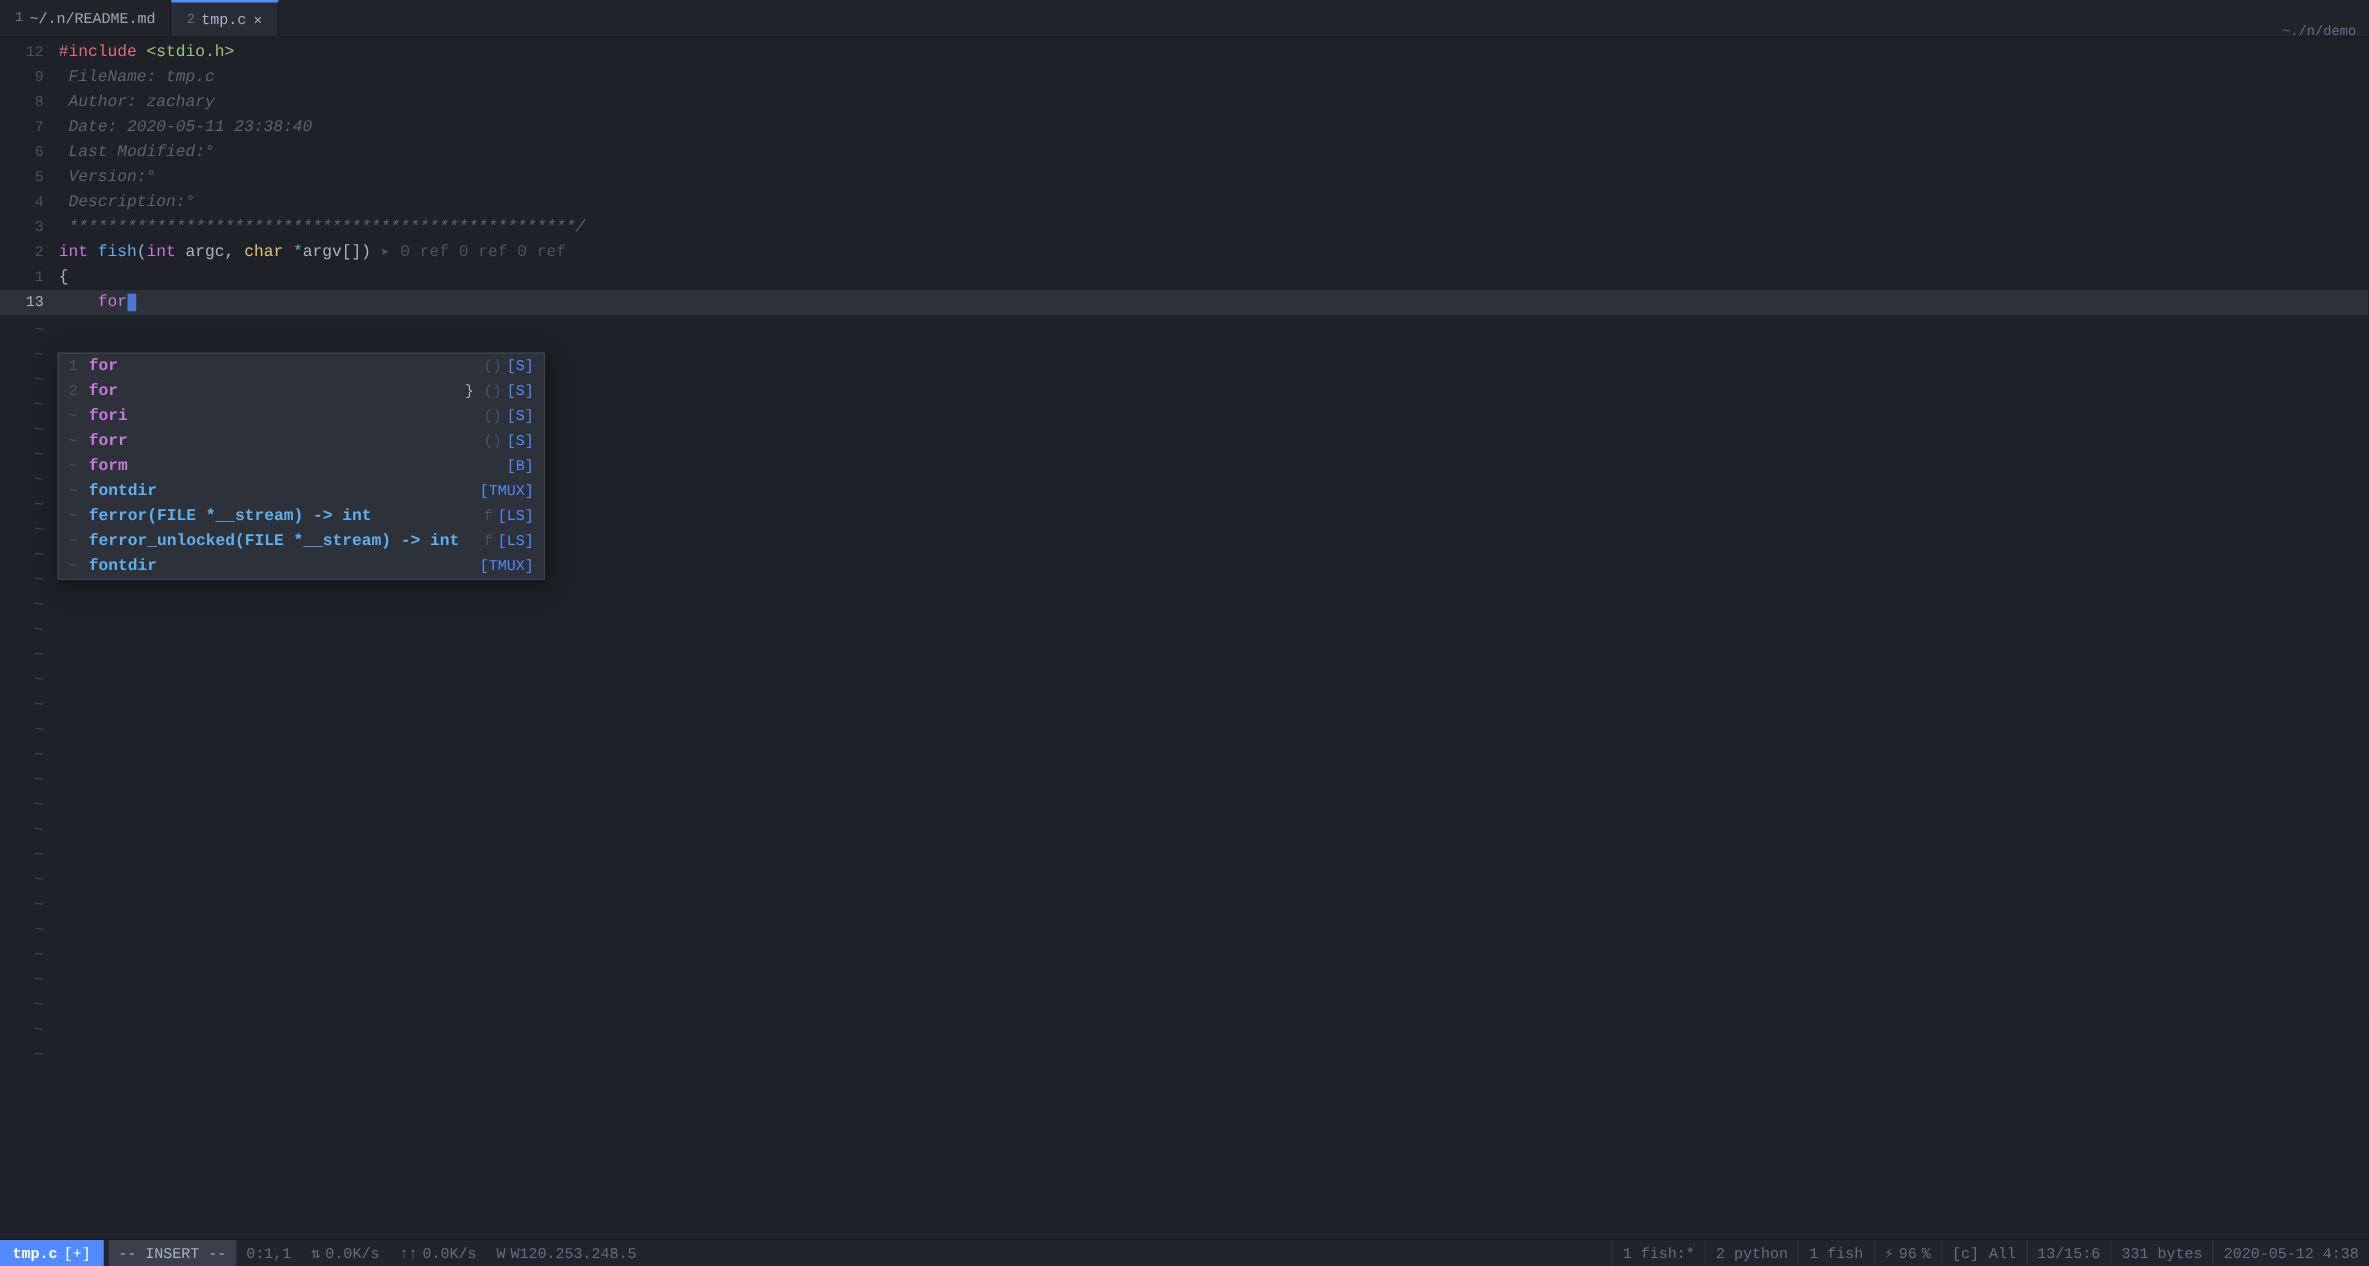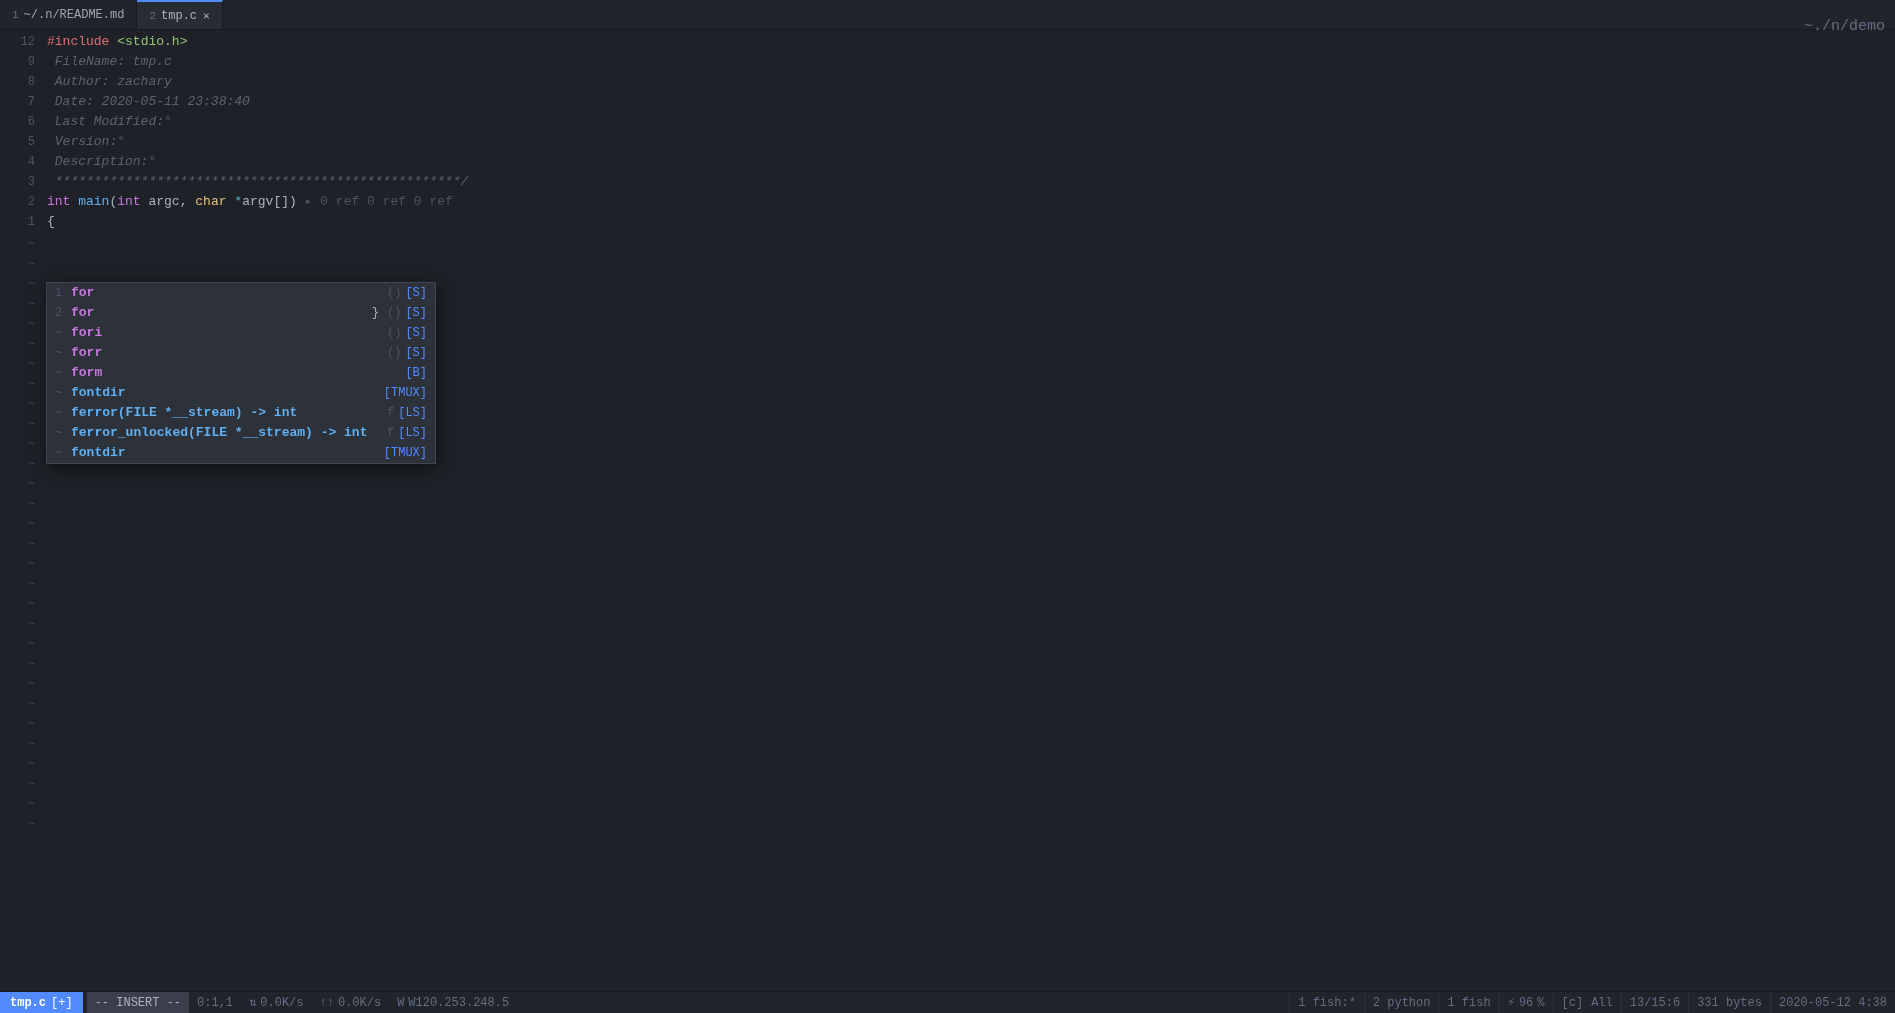--- a/index.html
+++ b/index.html
@@ -52,21 +52,21 @@
     }
     .tab-item.active .tab-close {
       color: #abb2bf;
     }
     .tab-bar-right {
       margin-left: auto;
       display: flex;
       align-items: center;
       padding-right: 10px;
       color: #636d83;
-      font-size: 15px;
+      font-size: 11px;
       margin-top: 23px;
     }
 
     
     .editor-area {
       display: flex;
       flex: 1;
       overflow: hidden;
     }
 
@@ -313,28 +313,32 @@
         <span class="line-content cm"> Description:°</span>
       </div>
 
       <div class="code-line">
         <span class="line-num">3</span>
         <span class="line-content cm"> ****************************************************/</span>
       </div>
 
       <div class="code-line">
         <span class="line-num">2</span>
-        <span class="line-content"><span class="kw">int</span> <span class="fn">main</span><span class="punc">(</span><span class="kw">int</span> <span class="plain">argc</span><span class="punc">,</span> <span class="type">char</span> <span class="op">*</span><span class="plain">argv</span><span class="punc">[])</span> <span class="ref-text">▸ 0 ref 0 ref 0 ref</span></span>
+        <span class="line-content"><span class="kw">int</span> <span class="fn">fish</span><span class="punc">(</span><span class="kw">int</span> <span class="plain">argc</span><span class="punc">,</span> <span class="type">char</span> <span class="op">*</span><span class="plain">argv</span><span class="punc">[])</span> <span class="ref-text">▸ 0 ref 0 ref 0 ref</span></span>
       </div>
 
       <div class="code-line">
         <span class="line-num">1</span>
         <span class="line-content"><span class="punc">{</span></span>
       </div>
 
+      <div class="code-line" style="background: #2c313a;">
+        <span class="line-num current">13</span>
+        <span class="line-content">    <span class="kw">for</span><span class="cursor-block"></span></span>
+      </div>
 
     </div>
 
     <div class="autocomplete">
 
       <div class="ac-item">
         <span class="ac-num">1</span>
         <span class="ac-label kw-label">for</span>
         <span class="ac-detail"></span>
         <span class="ac-kind">()</span>

